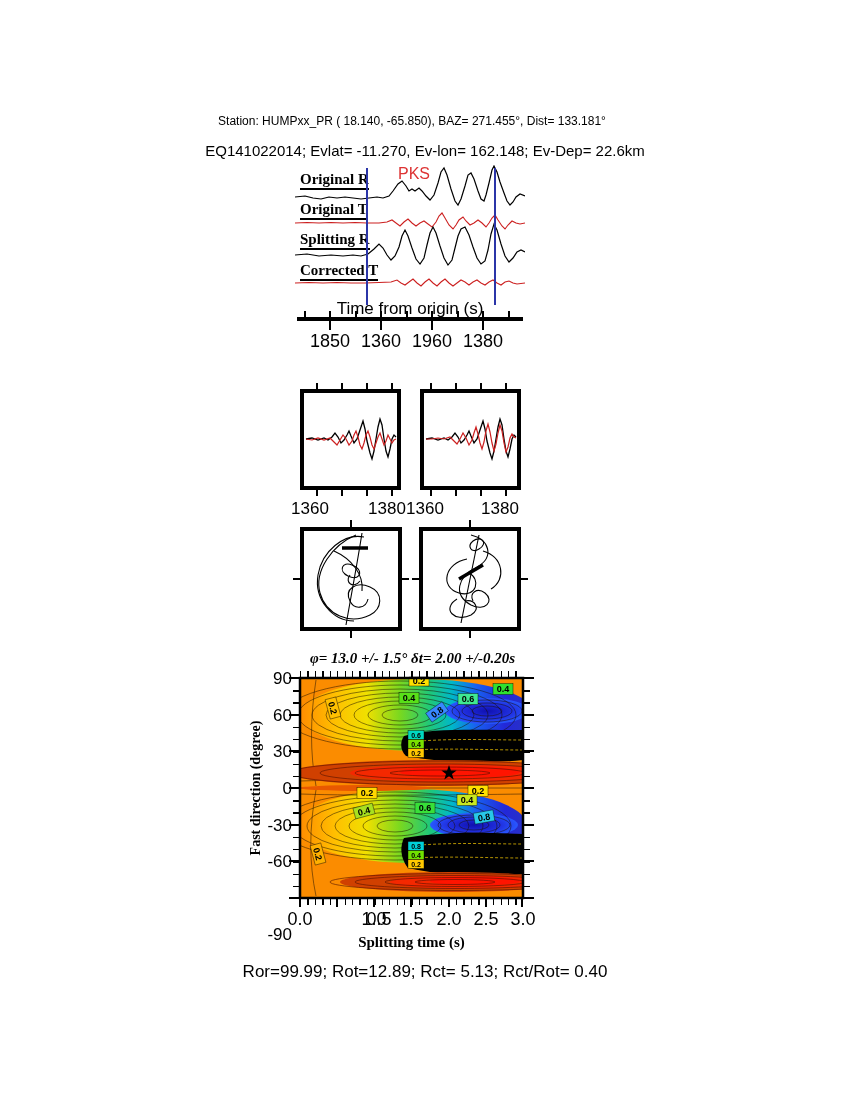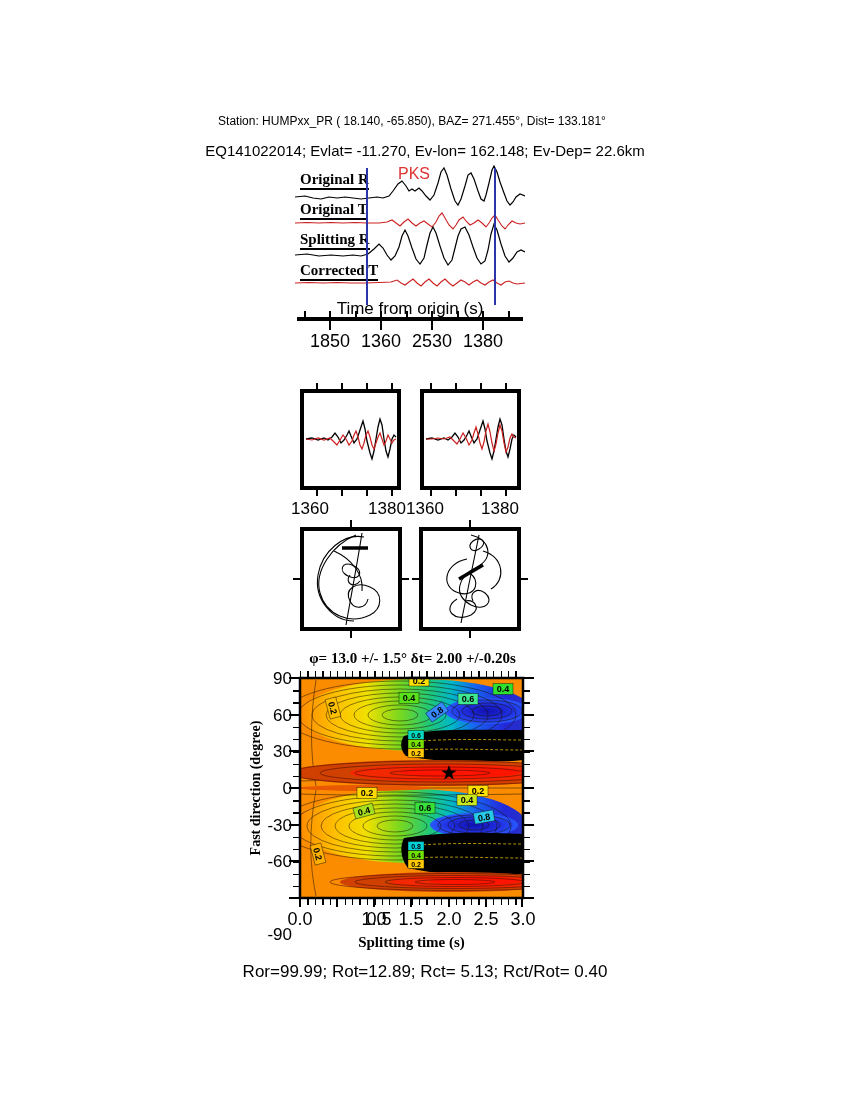--- a/index.html
+++ b/index.html
@@ -56,21 +56,21 @@
   <i class="tick" style="left:431px;top:311px;width:2px;height:6px;"></i>
   <i class="tick" style="left:457px;top:311px;width:2px;height:6px;"></i>
   <i class="tick" style="left:482px;top:311px;width:2px;height:6px;"></i>
   <i class="tick" style="left:508px;top:311px;width:2px;height:6px;"></i>
   <i class="tick" style="left:329px;top:321px;width:2px;height:9px;"></i>
   <i class="tick" style="left:380px;top:321px;width:2px;height:9px;"></i>
   <i class="tick" style="left:431px;top:321px;width:2px;height:9px;"></i>
   <i class="tick" style="left:482px;top:321px;width:2px;height:9px;"></i>
   <div class="a c num sans" style="left:300px;top:331px;width:60px;">1850</div>
   <div class="a c num sans" style="left:351px;top:331px;width:60px;">1360</div>
-  <div class="a c num sans" style="left:402px;top:331px;width:60px;">2530</div>
+  <div class="a c num sans" style="left:402px;top:331px;width:60px;">1960</div>
   <div class="a c num sans" style="left:453px;top:331px;width:60px;">1380</div>
 
   <div class="a" style="left:300px;top:389px;width:101px;height:101px;border:4px solid #000;box-sizing:border-box;">
     <svg width="93" height="93" viewBox="0 0 93 93">
       <polyline fill="none" stroke="#000" stroke-width="1.3" points="2,46 8,45 14,47 20,45 24,47 28,44 31,40 34,44 37,50 40,47 43,42 45,38 47,43 50,50 53,46 55,40 57,34 59,28 61,36 63,48 66,60 68,66 70,58 72,46 74,34 76,26 78,32 80,46 82,58 84,64 86,56 88,46 90,42 92,44"></polyline>
       <polyline fill="none" stroke="#cc2020" stroke-width="1.2" points="2,46 8,47 14,45 20,47 26,45 30,49 33,52 36,47 39,42 42,46 45,52 48,48 50,42 52,38 54,44 56,52 58,56 60,50 62,42 64,38 66,44 68,52 70,56 72,50 74,44 76,40 78,46 80,52 82,48 84,42 86,46 88,50 90,47 92,46"></polyline>
     </svg>
   </div>
   <div class="a" style="left:420px;top:389px;width:101px;height:101px;border:4px solid #000;box-sizing:border-box;">
     <svg width="93" height="93" viewBox="0 0 93 93">
@@ -125,21 +125,21 @@
 
   <i class="tick" style="left:350px;top:520px;width:2px;height:7px;"></i>
   <i class="tick" style="left:350px;top:631px;width:2px;height:7px;"></i>
   <i class="tick" style="left:293px;top:578px;width:7px;height:2px;"></i>
   <i class="tick" style="left:402px;top:578px;width:7px;height:2px;"></i>
   <i class="tick" style="left:469px;top:520px;width:2px;height:7px;"></i>
   <i class="tick" style="left:469px;top:631px;width:2px;height:7px;"></i>
   <i class="tick" style="left:412px;top:578px;width:7px;height:2px;"></i>
   <i class="tick" style="left:521px;top:578px;width:7px;height:2px;"></i>
 
-  <div class="a c serb" style="left:290px;top:650px;width:245px;font-size:15px;">φ= 13.0 +/- 1.5° δt= 2.00 +/-0.20s</div>
+  <div class="a c serb" style="left:290px;top:650px;width:245px;font-size:15px;font-style:italic;">φ= 13.0 +/- 1.5° δt= 2.00 +/-0.20s</div>
 
   <div class="a c serb" style="left:148px;top:778px;width:220px;height:20px;font-size:14px;transform:rotate(-90deg);">Fast direction (degree)</div>
 
   <div class="a r num2 sans" style="left:248px;top:669px;width:44px;">90</div>
   <div class="a r num2 sans" style="left:248px;top:706px;width:44px;">60</div>
   <div class="a r num2 sans" style="left:248px;top:742px;width:44px;">30</div>
   <div class="a r num2 sans" style="left:248px;top:779px;width:44px;">0</div>
   <div class="a r num2 sans" style="left:248px;top:816px;width:44px;">-30</div>
   <div class="a r num2 sans" style="left:248px;top:852px;width:44px;">-60</div>
   <div class="a r num2 sans" style="left:248px;top:889px;width:44px;margin-top:36px;">-90</div>

